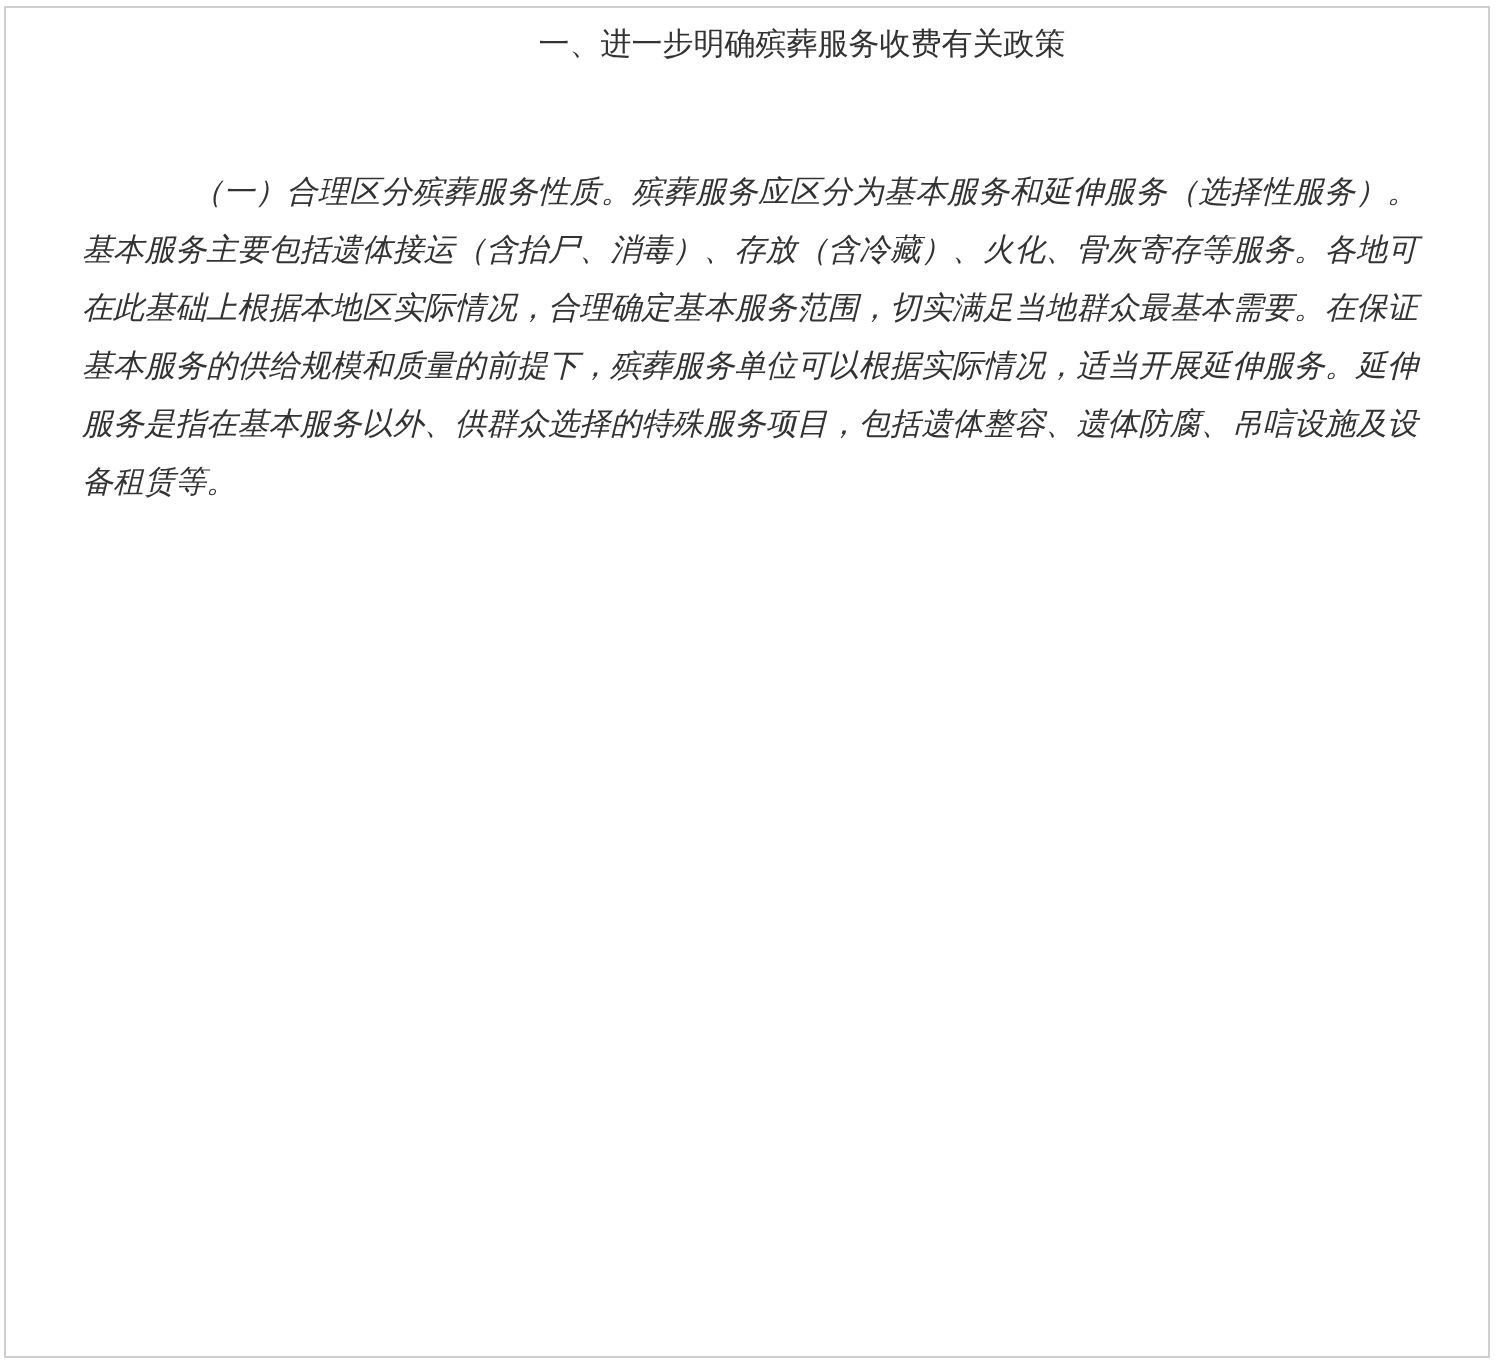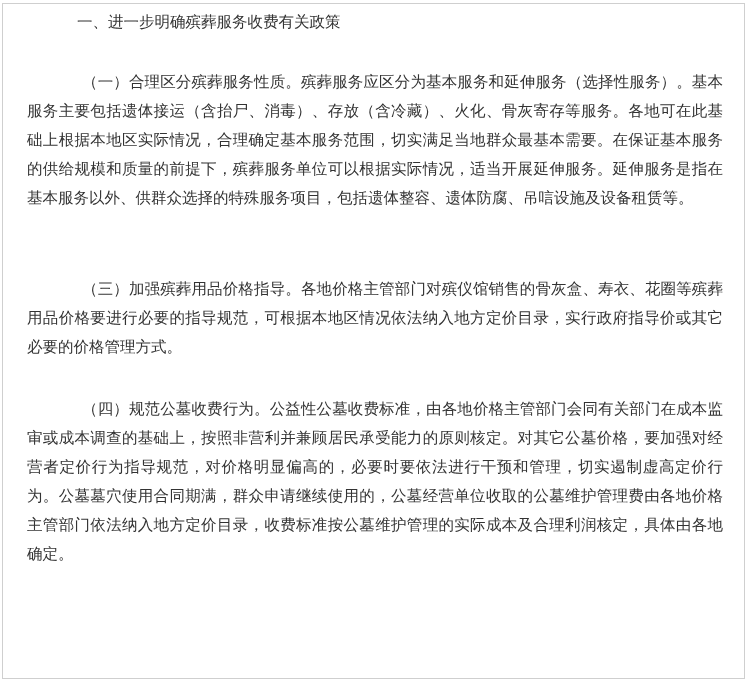--- a/index.html
+++ b/index.html
@@ -34,40 +34,40 @@
       line-height: 29px;
       letter-spacing: 0px;
     }
     .heading {
       margin: 0;
       padding-left: 52px;
       font-weight: normal;
       font-size: 15.5px;
       line-height: 29px;
       height: 29px;
+      text-align: center;
     }
     .para {
-      margin: 2px;
+      margin: 16px;
       text-indent: 55px;
       text-align: justify;
+      font-style: italic;
     }
     .gap {
       height: 29px;
     }
     .gap-first {
       height: 29px;
     }
   </style>
 </head>
 <body>
 
 <div class="frame"></div>
 
 <div class="content">
   <h3 class="heading">一、进一步明确殡葬服务收费有关政策</h3>
   <div class="gap-first"></div>
   <p class="para">（一）合理区分殡葬服务性质。殡葬服务应区分为基本服务和延伸服务（选择性服务）。基本服务主要包括遗体接运（含抬尸、消毒）、存放（含冷藏）、火化、骨灰寄存等服务。各地可在此基础上根据本地区实际情况，合理确定基本服务范围，切实满足当地群众最基本需要。在保证基本服务的供给规模和质量的前提下，殡葬服务单位可以根据实际情况，适当开展延伸服务。延伸服务是指在基本服务以外、供群众选择的特殊服务项目，包括遗体整容、遗体防腐、吊唁设施及设备租赁等。</p>
   <div class="gap"></div>
   <div class="gap"></div>
-  <p class="para">（三）加强殡葬用品价格指导。各地价格主管部门对殡仪馆销售的骨灰盒、寿衣、花圈等殡葬用品价格要进行必要的指导规范，可根据本地区情况依法纳入地方定价目录，实行政府指导价或其它必要的价格管理方式。</p>
   <div class="gap"></div>
-  <p class="para">（四）规范公墓收费行为。公益性公墓收费标准，由各地价格主管部门会同有关部门在成本监审或成本调查的基础上，按照非营利并兼顾居民承受能力的原则核定。对其它公墓价格，要加强对经营者定价行为指导规范，对价格明显偏高的，必要时要依法进行干预和管理，切实遏制虚高定价行为。公墓墓穴使用合同期满，群众申请继续使用的，公墓经营单位收取的公墓维护管理费由各地价格主管部门依法纳入地方定价目录，收费标准按公墓维护管理的实际成本及合理利润核定，具体由各地确定。</p>
 </div>
 
 </body></html>

